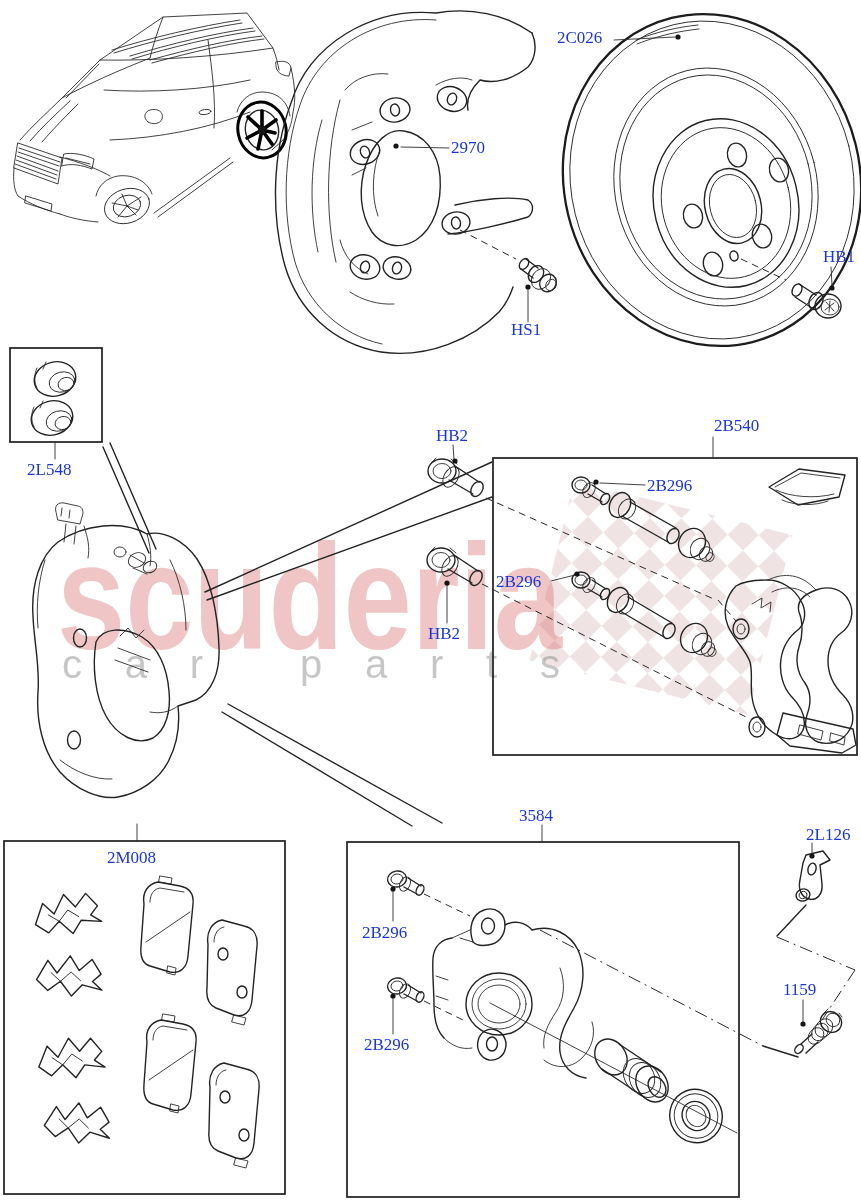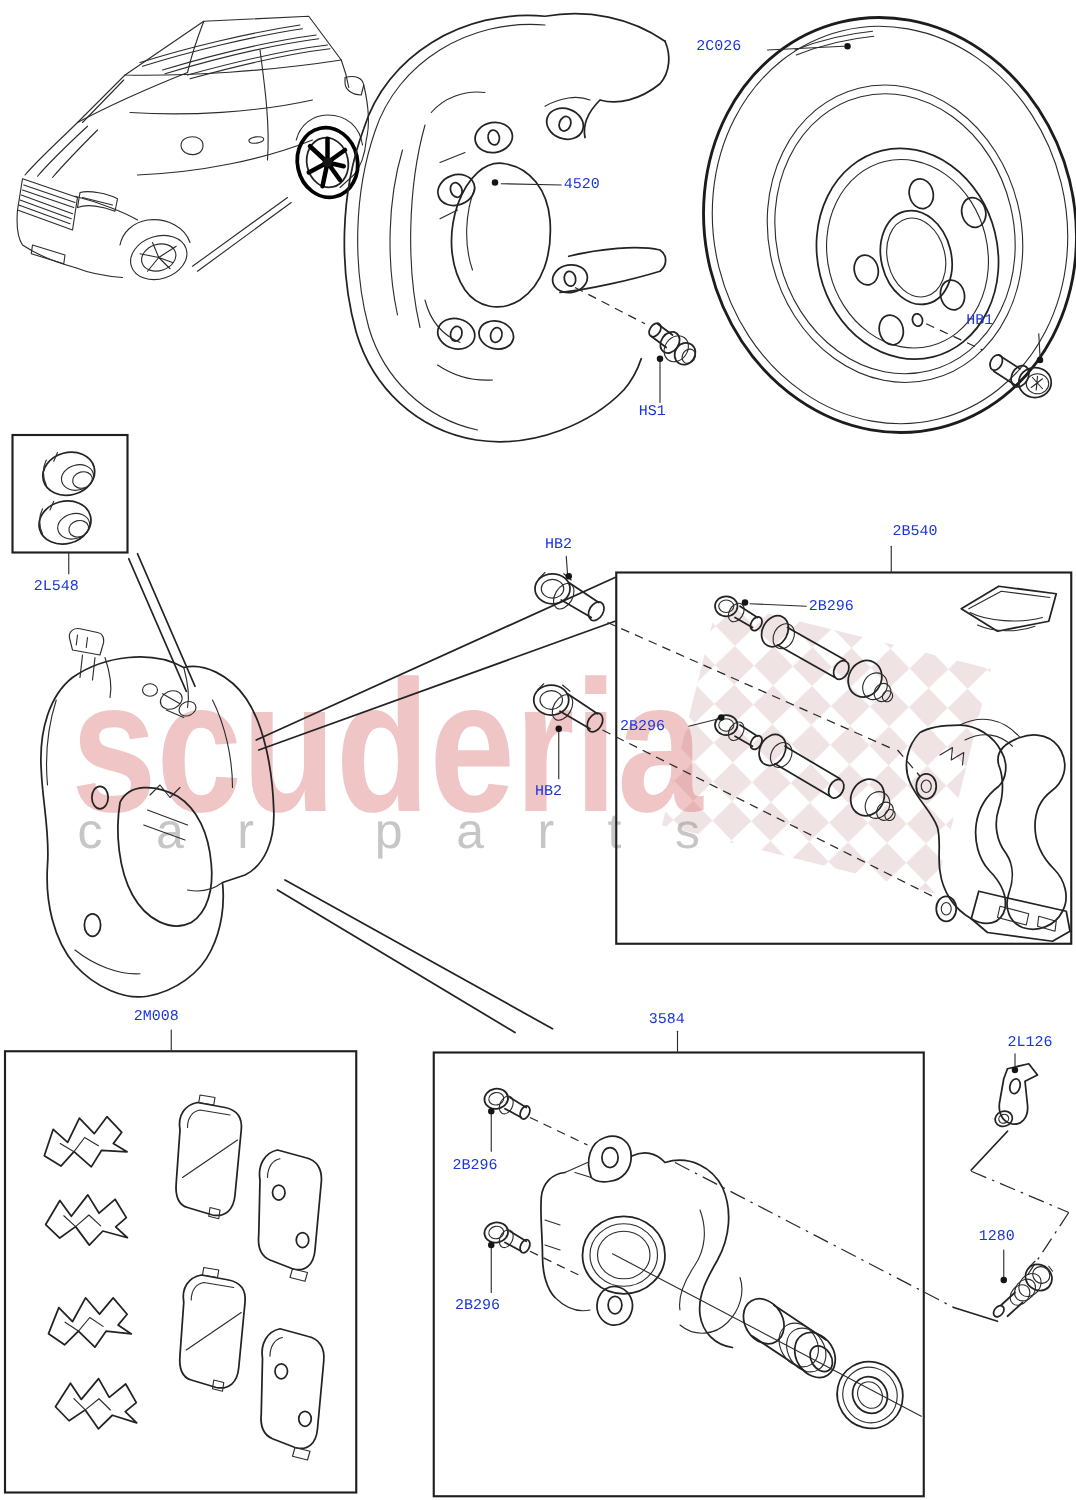--- a/index.html
+++ b/index.html
@@ -1,20 +1,20 @@
 <!DOCTYPE html>
 <html><head>
 <meta charset="utf-8">
 <style>
   html,body{margin:0;padding:0;background:#fff;}
   .stage{position:relative;width:861px;height:1200px;background:#fff;overflow:hidden;
          font-family:"Liberation Sans",sans-serif;}
   .stage svg{position:absolute;left:0;top:0;}
-  .plabel{position:absolute;font-size:12px;line-height:19px;color:#1b36d8;
-          white-space:nowrap;font-family:Liberation Mono, monospace;cursor:pointer;}
+  .plabel{position:absolute;font-size:17px;line-height:19px;color:#1b36d8;
+          white-space:nowrap;font-family:Liberation Serif, serif;cursor:pointer;}
   
   .ln{stroke:#232323;fill:none;stroke-width:1.4;stroke-linecap:round;stroke-linejoin:round;}
   .ln2{stroke:#1c1c1c;fill:none;stroke-width:2.3;stroke-linecap:round;}
   .thin{stroke:#2c2c2c;fill:none;stroke-width:0.9;stroke-linecap:round;stroke-linejoin:round;}
   .bx{stroke:#1e1e1e;fill:none;stroke-width:1.7;}
   .dash{stroke:#2a2a2a;fill:none;stroke-width:1;stroke-dasharray:7 5;}
   .ddot{stroke:#2a2a2a;fill:none;stroke-width:1;stroke-dasharray:13 5 2 5;}
   .dot{fill:#151515;stroke:none;}
   .bold{stroke:#000;fill:none;stroke-width:3;}
   .spk{stroke:#000;fill:none;stroke-width:3.6;stroke-linecap:round;}
@@ -387,29 +387,29 @@
     <circle class="dot" cx="577" cy="574" r="2.6"></circle>
     <circle class="dot" cx="447" cy="583" r="2.6"></circle>
     <circle class="dot" cx="393" cy="889" r="2.6"></circle>
     <circle class="dot" cx="393" cy="996" r="2.6"></circle>
     <circle class="dot" cx="812" cy="856" r="2.6"></circle>
     <circle class="dot" cx="803" cy="1024" r="2.6"></circle>
   </g>
 </svg>
 
 <span class="plabel" style="left:557px;top:28px">2C026</span>
-<span class="plabel" style="left:451px;top:138px">4520</span>
+<span class="plabel" style="left:451px;top:138px">2970</span>
 <span class="plabel" style="left:511px;top:320px">HS1</span>
-<span class="plabel" style="left:773px;top:247px">HB1</span>
+<span class="plabel" style="left:823px;top:247px">HB1</span>
 <span class="plabel" style="left:27px;top:460px">2L548</span>
 <span class="plabel" style="left:714px;top:416px">2B540</span>
 <span class="plabel" style="left:436px;top:426px">HB2</span>
 <span class="plabel" style="left:647px;top:476px">2B296</span>
 <span class="plabel" style="left:496px;top:572px">2B296</span>
 <span class="plabel" style="left:428px;top:624px">HB2</span>
-<span class="plabel" style="left:107px;top:804px">2M008</span>
+<span class="plabel" style="left:107px;top:848px">2M008</span>
 <span class="plabel" style="left:519px;top:806px">3584</span>
 <span class="plabel" style="left:362px;top:923px">2B296</span>
 <span class="plabel" style="left:364px;top:1035px">2B296</span>
 <span class="plabel" style="left:806px;top:825px">2L126</span>
-<span class="plabel" style="left:783px;top:980px">1280</span>
+<span class="plabel" style="left:783px;top:980px">1159</span>
 
 </div>
 
 </body></html>

